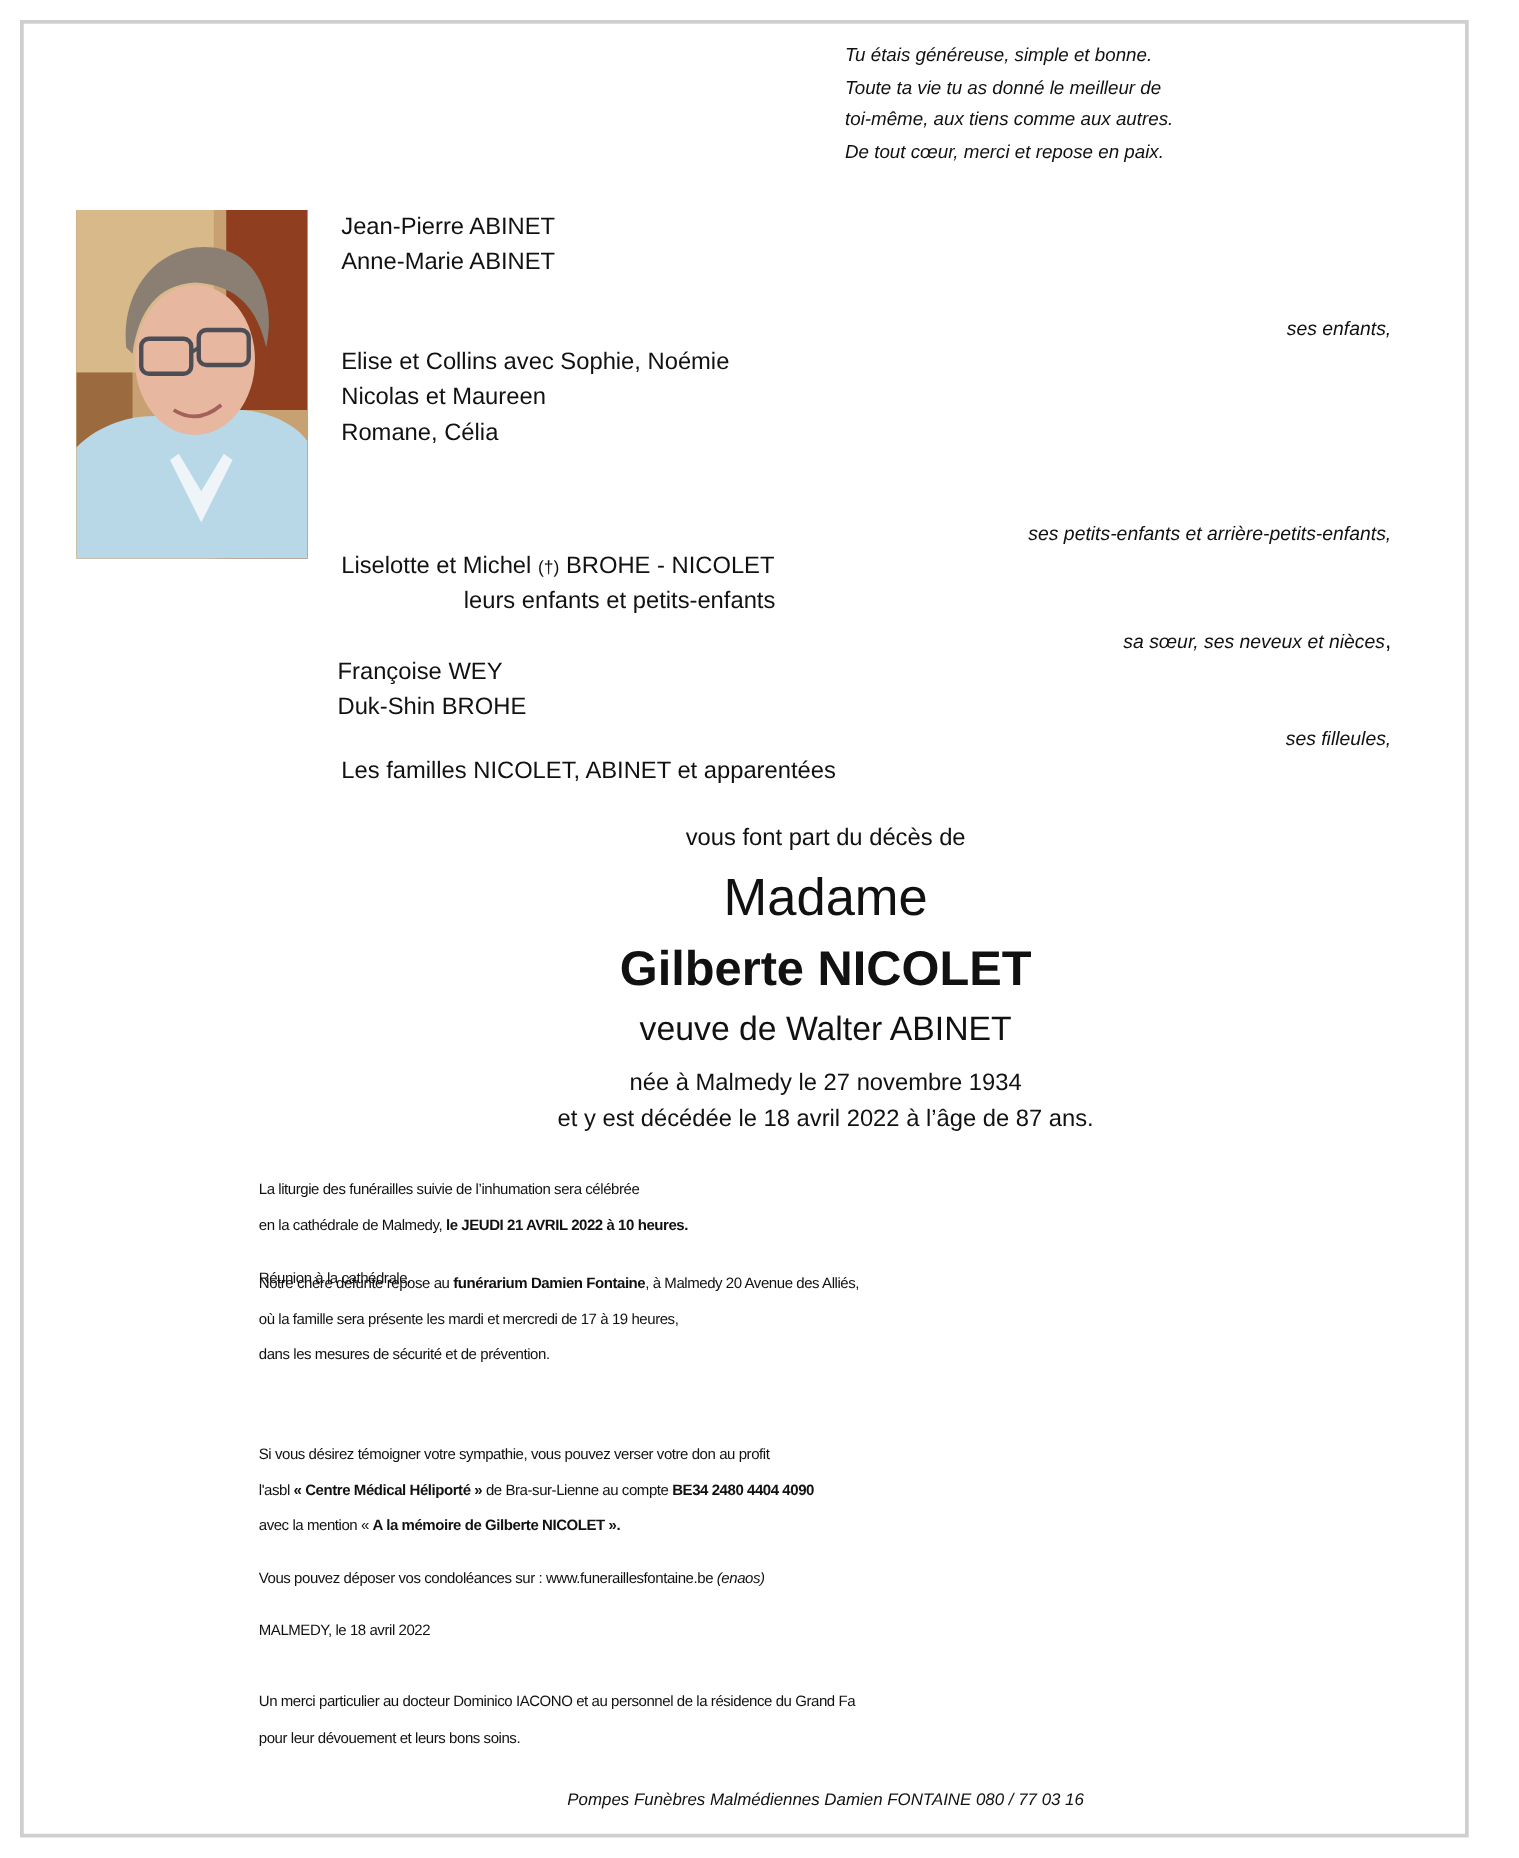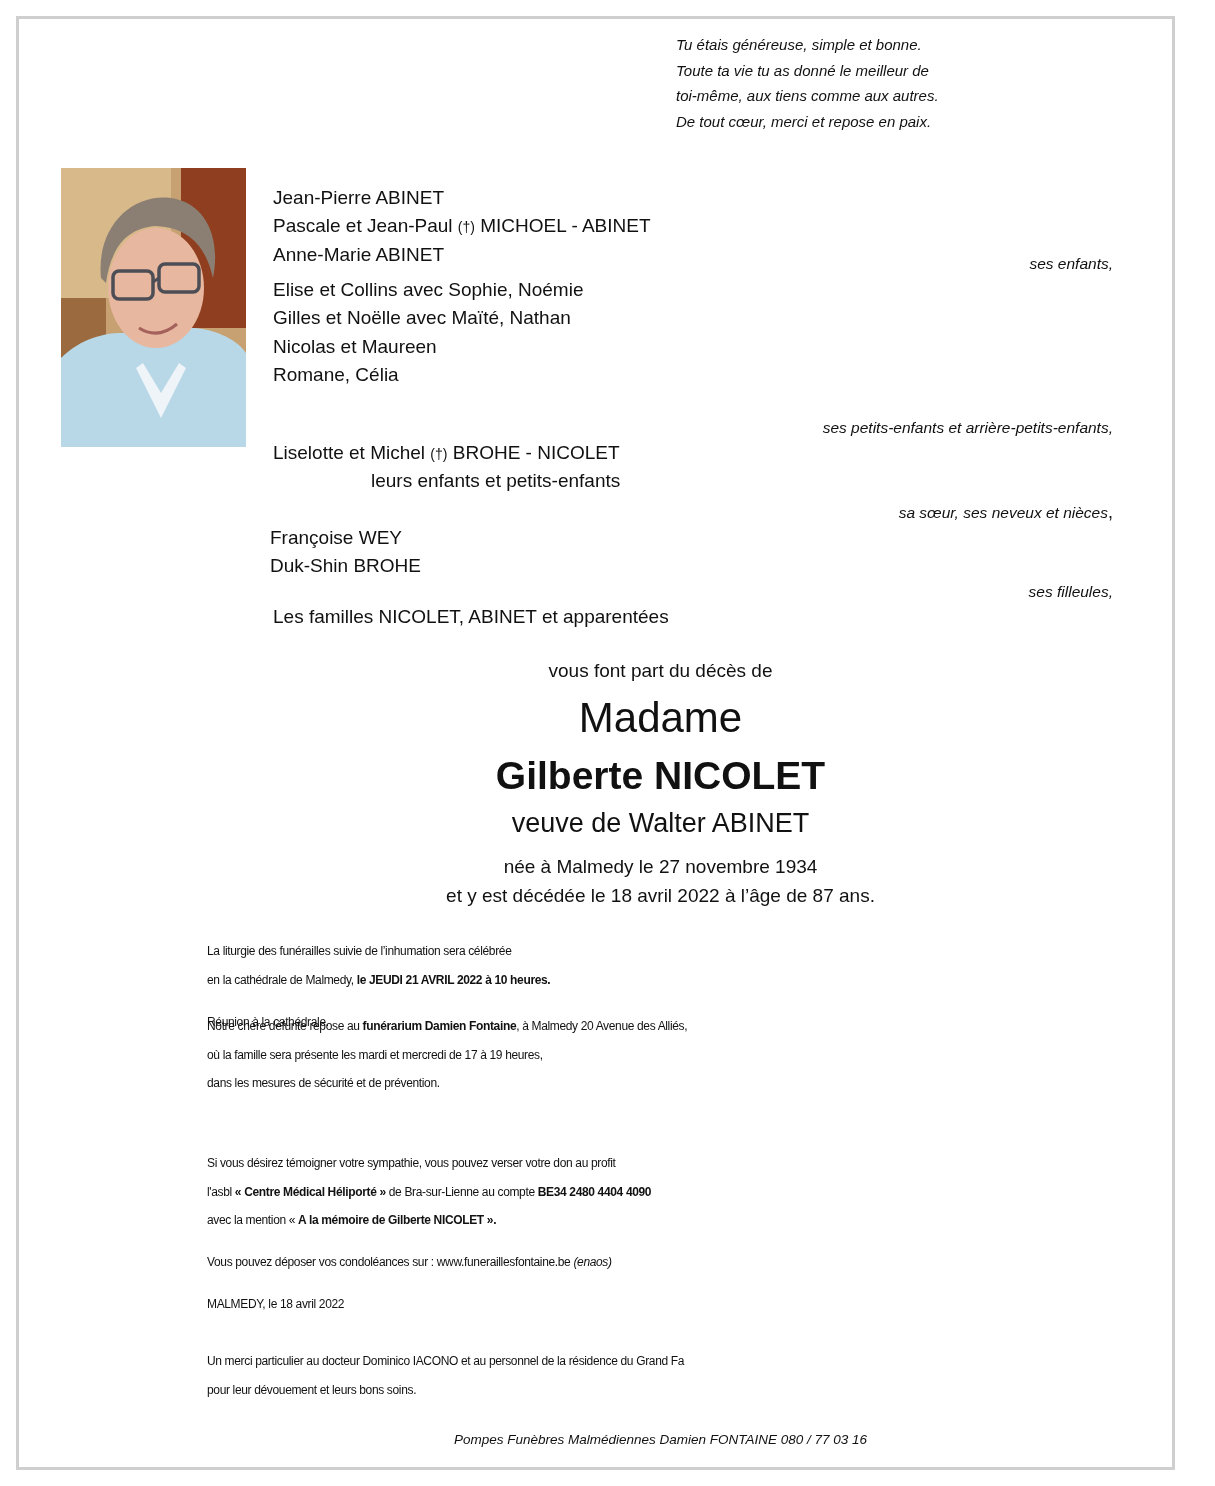--- a/index.html
+++ b/index.html
@@ -64,30 +64,28 @@
     <path d="M40 110 C35 60 70 25 110 30 C145 35 160 70 152 110 C145 80 130 60 95 58 C65 60 50 80 45 115 Z" fill="#8b7f74"></path>
 
     <rect x="52" y="103" width="40" height="28" rx="6" fill="none" stroke="#4d4d55" stroke-width="3.5"></rect>
     <rect x="98" y="96" width="40" height="28" rx="6" fill="none" stroke="#4d4d55" stroke-width="3.5"></rect>
     <line x1="92" y1="114" x2="98" y2="110" stroke="#4d4d55" stroke-width="3"></line>
 
     <path d="M78 160 Q97 172 116 156" stroke="#a4605a" stroke-width="3" fill="none"></path>
   </svg>
 </div>
 
-<div class="abs family" style="left:273px; top:184px;">
+<div class="abs family" style="left:273px; top:168px;">
   <div class="line"><span>Jean-Pierre ABINET</span></div>
-  <div class="line"><span>Pascale et Jean-Paul </span><span class="dagger">(†)</span><span> MICHOEL - ABINET</span></div>
   <div class="line"><span>Anne-Marie ABINET</span></div>
 </div>
 <div class="abs rel" style="top:255px;">ses enfants,</div>
 
 <div class="abs family" style="left:273px; top:276px;">
   <div class="line">Elise et Collins avec Sophie, Noémie</div>
-  <div class="line">Gilles et Noëlle avec Maïté, Nathan</div>
   <div class="line">Nicolas et Maureen</div>
   <div class="line">Romane, Célia</div>
 </div>
 <div class="abs rel" style="top:419px;">ses petits-enfants et arrière-petits-enfants,</div>
 
 <div class="abs family" style="left:273px; top:439px;">
   <div class="line"><span>Liselotte et Michel </span><span class="dagger">(†)</span><span> BROHE - NICOLET</span></div>
   <div class="line" style="padding-left:98px;">leurs enfants et petits-enfants</div>
 </div>
 <div class="abs rel" style="top:502px;"><span>sa sœur, ses neveux et nièces</span><span class="upright">,</span></div>

